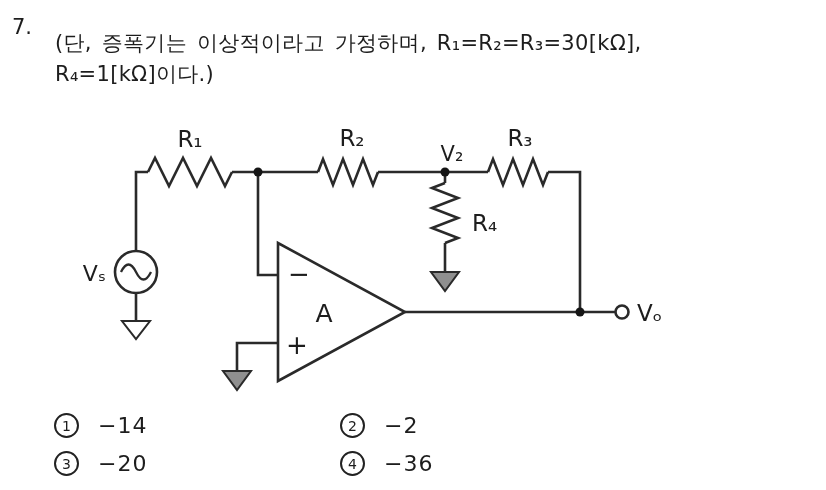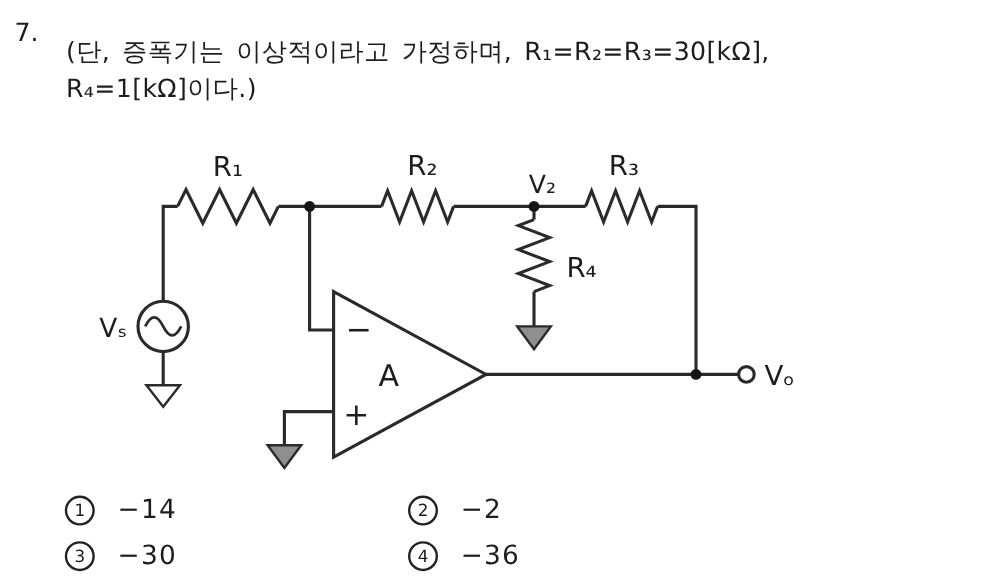--- a/index.html
+++ b/index.html
@@ -151,20 +151,20 @@
   <div class="choice choice-1">
     <span class="choice-marker">1</span>
     <span class="choice-label">−14</span>
   </div>
   <div class="choice choice-2">
     <span class="choice-marker">2</span>
     <span class="choice-label">−2</span>
   </div>
   <div class="choice choice-3">
     <span class="choice-marker">3</span>
-    <span class="choice-label">−30</span>
+    <span class="choice-label">−20</span>
   </div>
   <div class="choice choice-4">
     <span class="choice-marker">4</span>
     <span class="choice-label">−36</span>
   </div>
 
 </div>
 
 </body></html>

